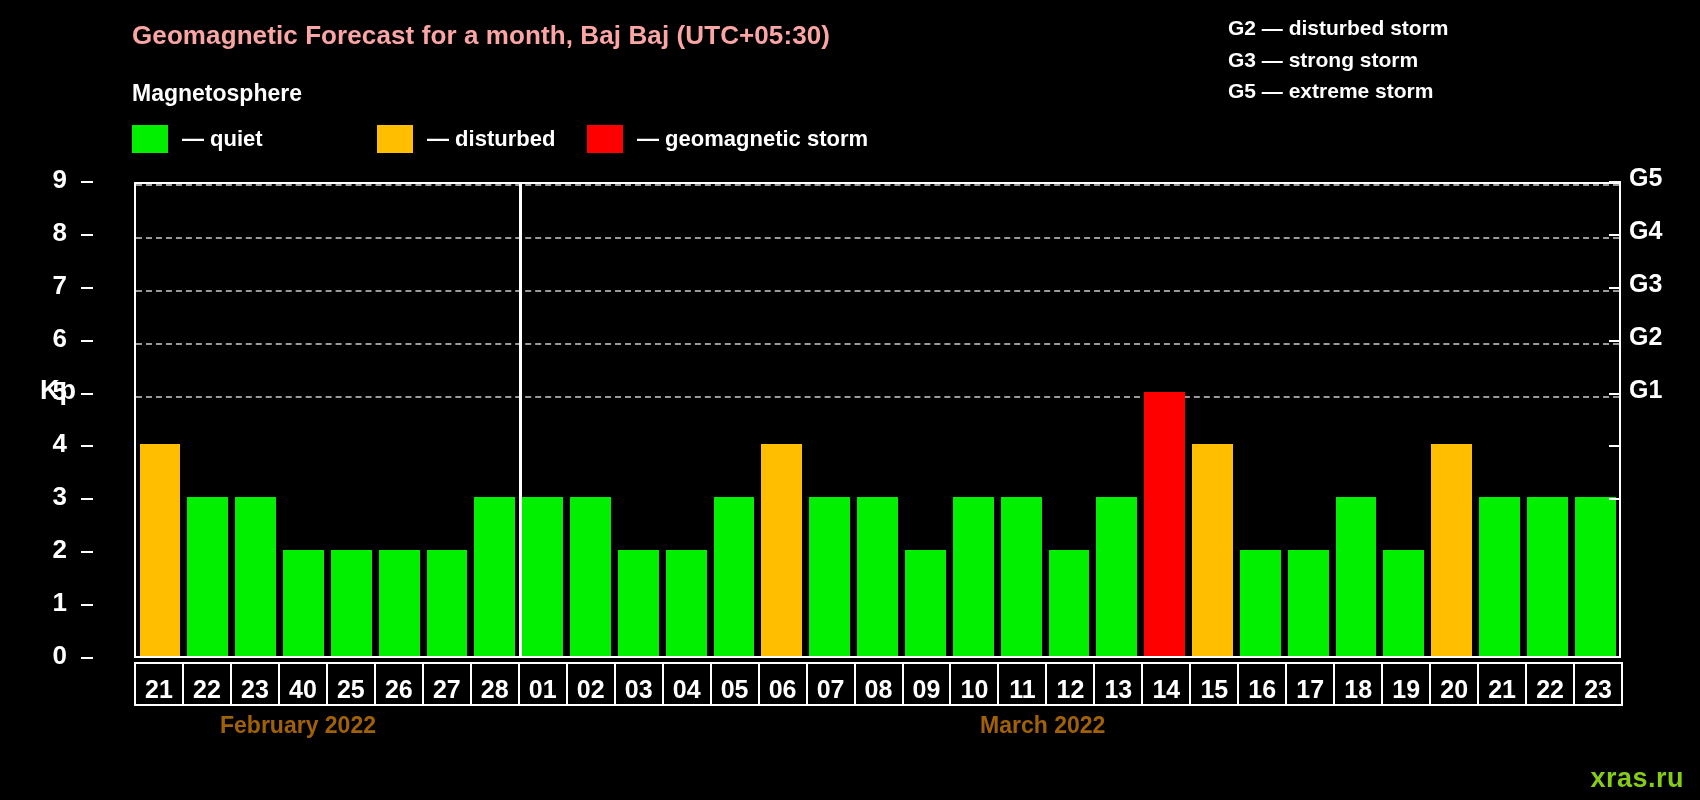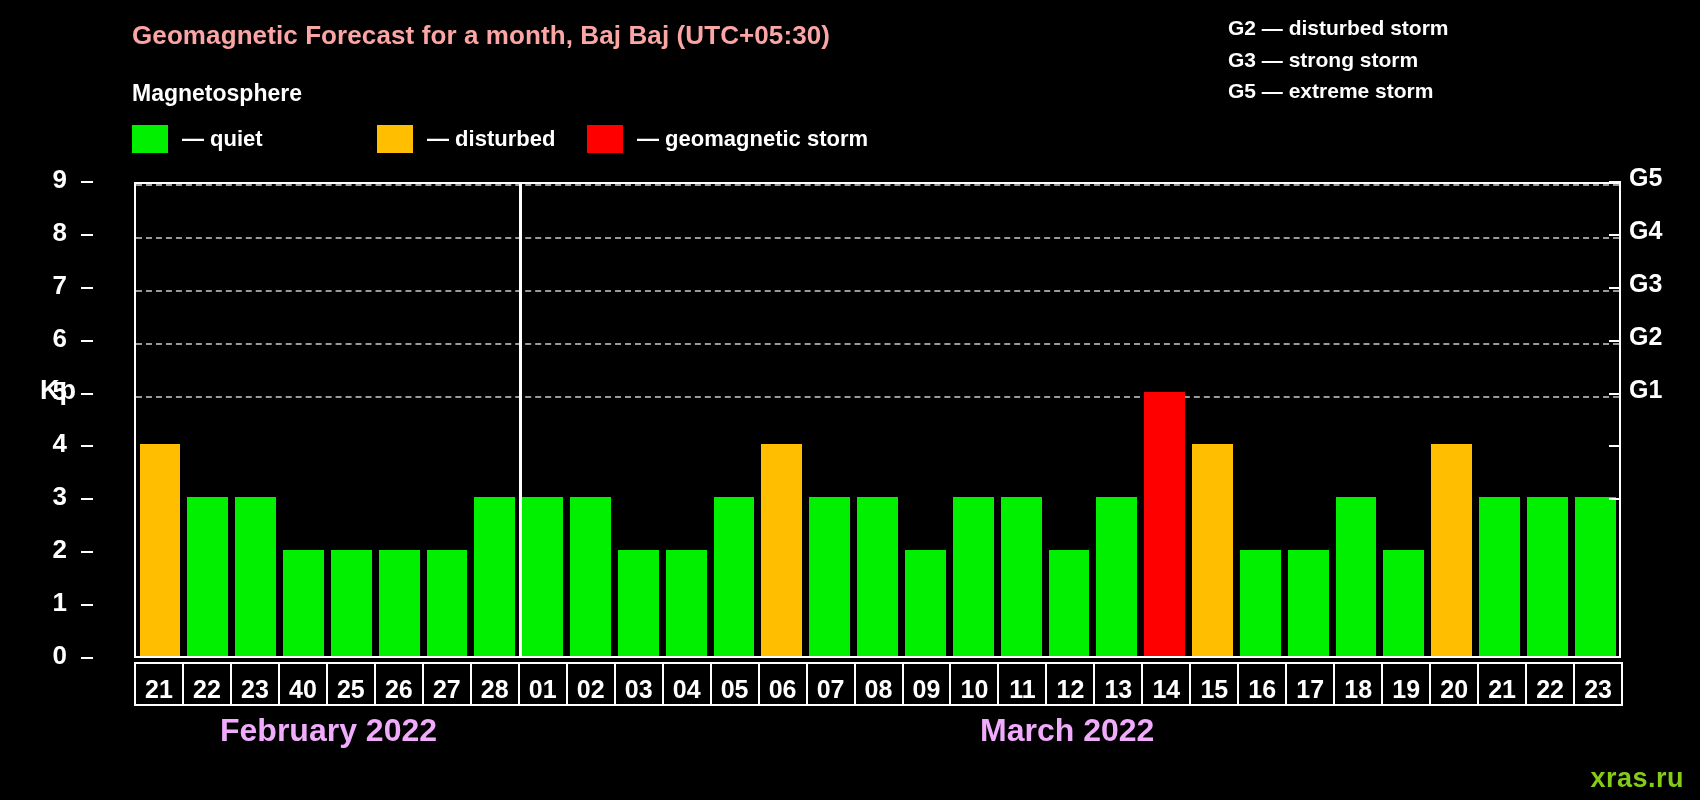--- a/index.html
+++ b/index.html
@@ -40,21 +40,21 @@
   .gtick .lbl{position:absolute;left:8px;top:-19px;font-size:25px;font-weight:bold;color:#fff;white-space:nowrap;}
 
   .kp-axis-title{position:absolute;left:40px;top:375px;font-size:27px;font-weight:bold;color:#fff;}
 
   
   .daystrip{position:absolute;left:134px;top:662px;width:1487px;height:44px;display:flex;}
   .daycell{flex:1 1 0;border:2px solid #fff;box-sizing:border-box;margin-right:-2px;
            display:flex;align-items:flex-end;justify-content:center;background:#000;}
   .daycell span{font-size:25px;font-weight:bold;color:#fff;}
 
-  .month{position:absolute;top:712px;font-size:32px;font-weight:bold;color:#f0abfc;white-space:nowrap;}
+  .month{position:absolute;top:712px;font-size:23px;font-weight:bold;color:#a16207;white-space:nowrap;}
   .month-feb{left:220px;}
   .month-mar{left:980px;}
 
   .watermark{position:absolute;right:16px;bottom:6px;font-size:27px;font-weight:bold;color:#84cc16;letter-spacing:.5px;}
 </style>
 </head>
 <body>
 
 <div id="root">
 

